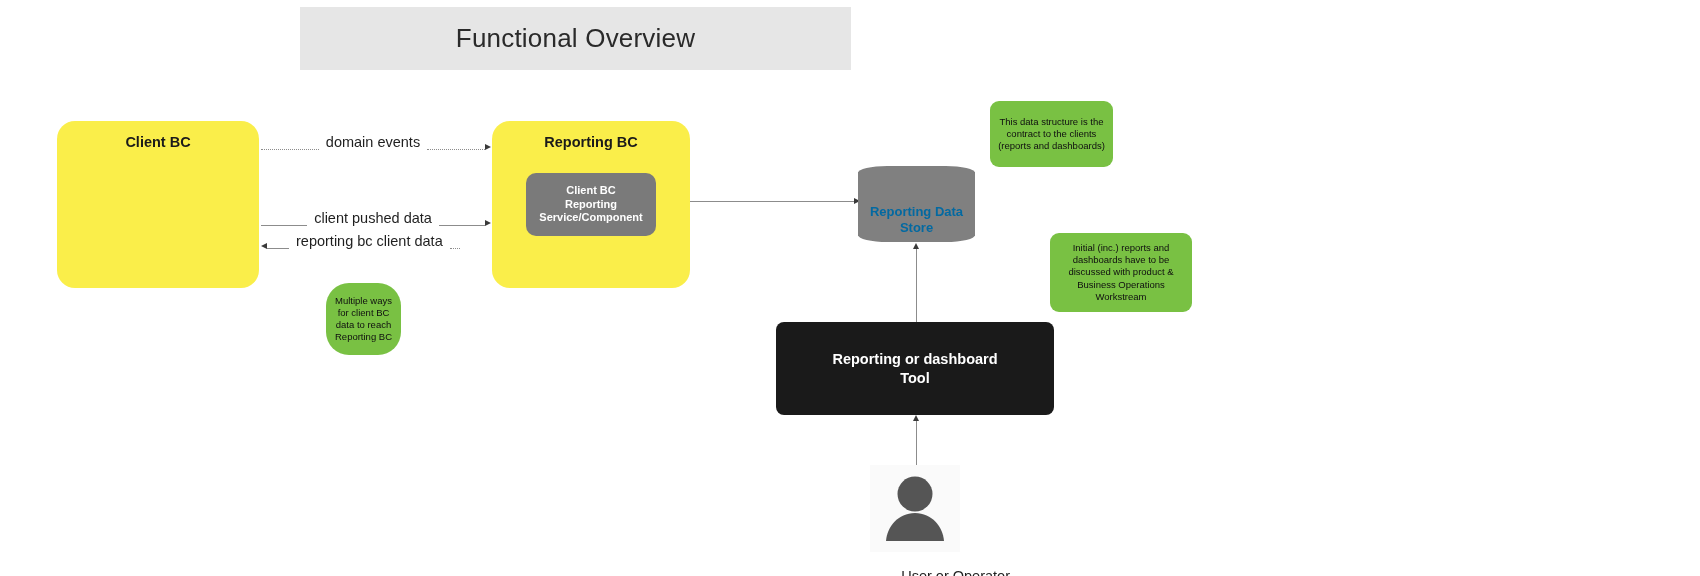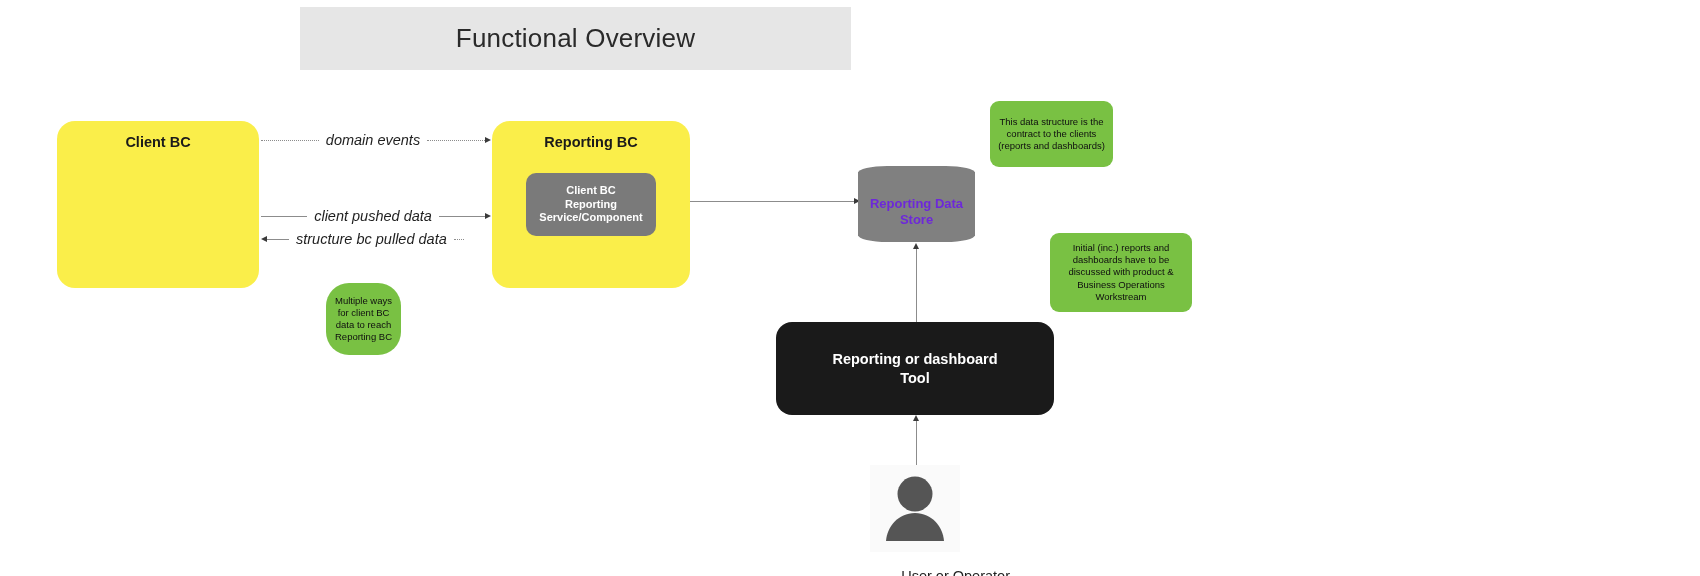--- a/index.html
+++ b/index.html
@@ -123,44 +123,44 @@
     left: 0;
     bottom: 0px;
     width: 100%;
     height: 14px;
     background: #808080;
     border-radius: 50% / 100%;
   }
   #data-store .ds-label {
     position: absolute;
     left: 0;
-    top: 8px;
+    top: 16px;
     width: 100%;
     height: 100%;
     display: flex;
     align-items: center;
     justify-content: center;
     text-align: center;
     font-size: 13px;
     font-weight: bold;
-    color: #6d28d9;
+    color: #0369a1;
     line-height: 1.2;
     white-space: pre-line;
     z-index: 2;
   }
 
   
   #tool-box {
     position: absolute;
     left: 776px;
     top: 322px;
     width: 278px;
     height: 93px;
     background: #1a1a1a;
-    border-radius: 16px;
+    border-radius: 8px;
     display: flex;
     align-items: center;
     justify-content: center;
     text-align: center;
     box-sizing: border-box;
   }
   #tool-box .tool-text {
     font-size: 14.5px;
     font-weight: bold;
     color: #ffffff;
@@ -205,23 +205,22 @@
     top: 283px;
     width: 75px;
     height: 72px;
     border-radius: 23px;
   }
 
   
   .conn {
     position: absolute;
     display: flex;
-    align-items: center;
+    align-items: flex-end;
     height: 20px;
-    font-style: italic;
   }
   .conn .conn-label {
     font-size: 14.5px;
     color: #1f1f1f;
     white-space: nowrap;
     padding: 0 7px;
   }
   .line-seg {
     height: 0;
     border-top: 1px solid #8c8c8c;
@@ -337,21 +336,21 @@
   <div class="conn" id="conn-client-pushed">
     <span class="line-seg"></span>
     <span class="conn-label">client pushed data</span>
     <span class="line-seg"></span>
     <span class="arrow-r"></span>
   </div>
 
   <div class="conn" id="conn-bc-pulled">
     <span class="arrow-l"></span>
     <span class="line-seg" style="flex:0 0 22px;"></span>
-    <span class="conn-label">structure bc pulled data</span>
+    <span class="conn-label">reporting bc client data</span>
     <span class="line-seg dotted" style="flex:0 0 8px;"></span>
   </div>
 
   <div class="h-arrow" id="arrow-bc-to-store">
     <span class="line-seg"></span>
     <span class="arrow-r"></span>
   </div>
 
   <div id="data-store">
     <span class="cyl-body"></span>

